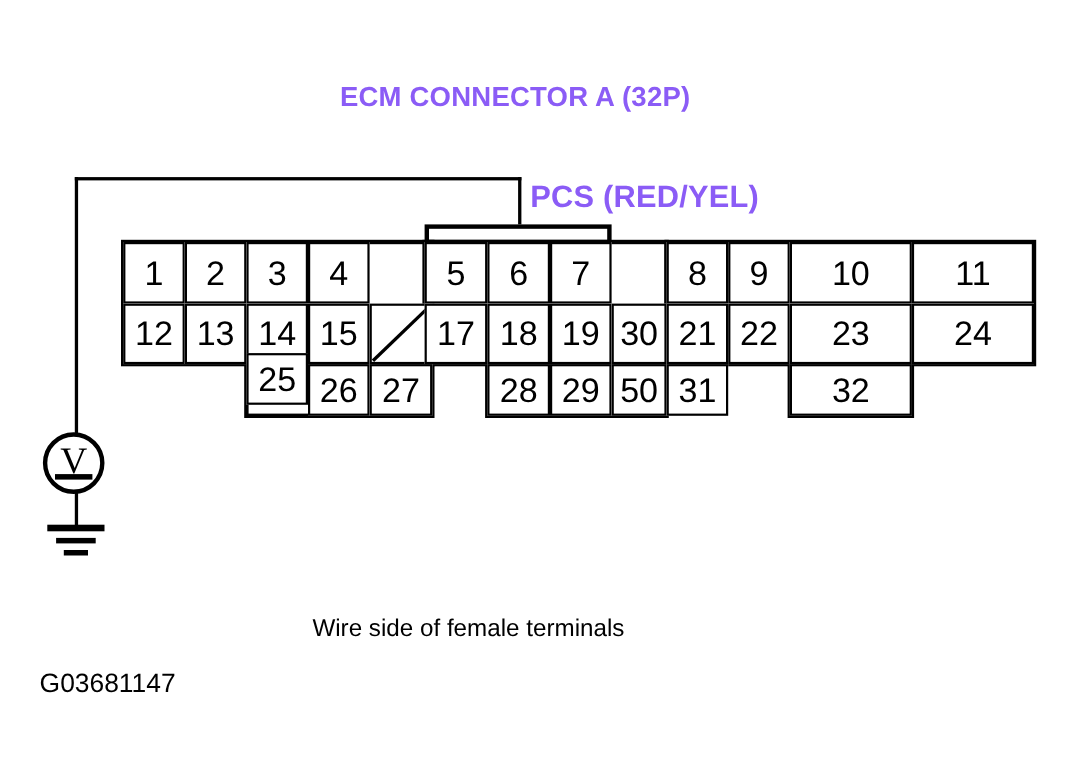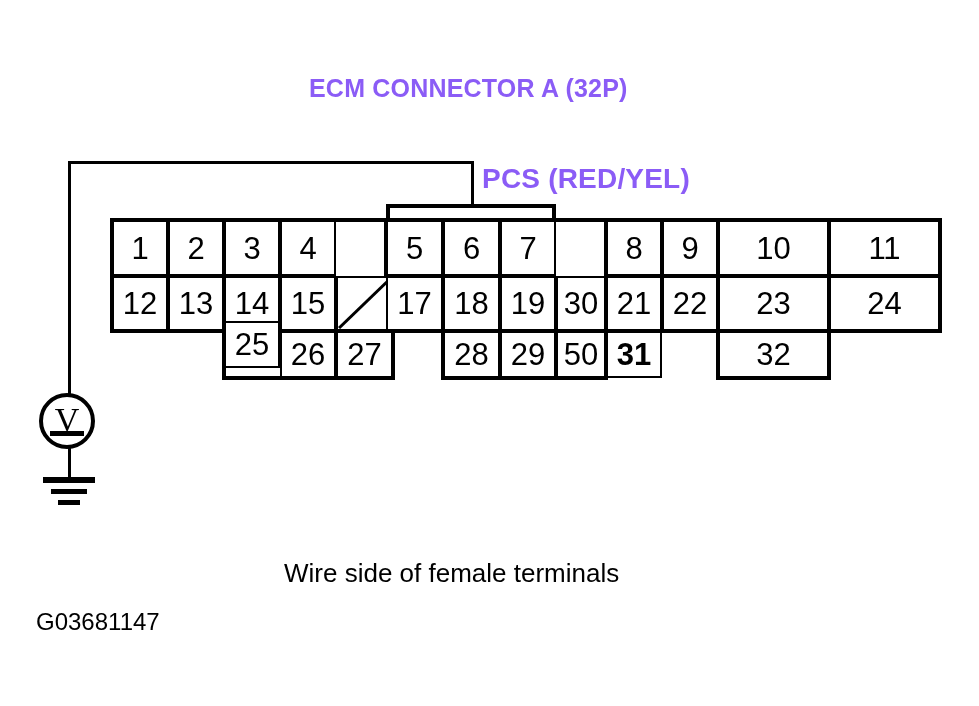--- a/index.html
+++ b/index.html
@@ -33,21 +33,21 @@
   #pcs-label {
     left: 482px;
     top: 163px;
     font-size: 28px;
     letter-spacing: 0.2px;
   }
   #caption {
     position: absolute;
     left: 284px;
     top: 558px;
-    font-size: 26px;
+    font-size: 22px;
     white-space: nowrap;
   }
   #figure-id {
     position: absolute;
     left: 36px;
     top: 608px;
     font-size: 24px;
     white-space: nowrap;
   }
   
@@ -221,21 +221,21 @@
       </div>
       <div class="cell" style="left: 443px; top: 331px; width: 57px; height: 47px;">
         <span>28</span>
       </div>
       <div class="cell" style="left: 500px; top: 331px; width: 56px; height: 47px;">
         <span>29</span>
       </div>
       <div class="cell" style="left: 556px; top: 331px; width: 50px; height: 47px;">
         <span>50</span>
       </div>
-      <div class="cell" style="left: 606px; top: 331px; width: 56px; height: 47px; font-weight: bold;">
+      <div class="cell" style="left: 606px; top: 331px; width: 56px; height: 47px;">
         <span>31</span>
       </div>
       <div class="cell" style="left: 718px; top: 331px; width: 111px; height: 47px;">
         <span>32</span>
       </div>
     </div>
 
   <div id="caption">Wire side of female terminals</div>
 
   <div id="figure-id">G03681147</div>

